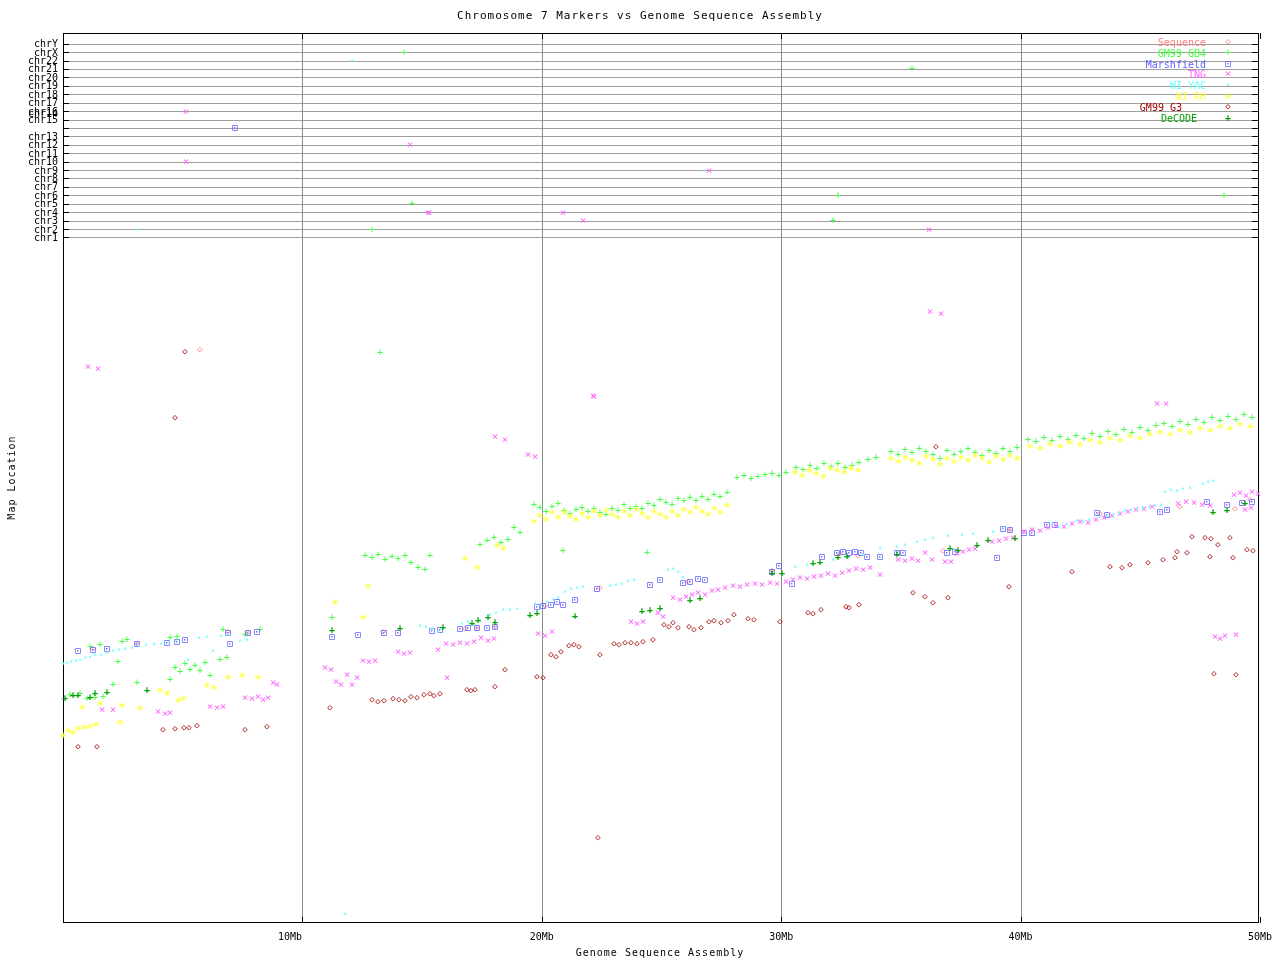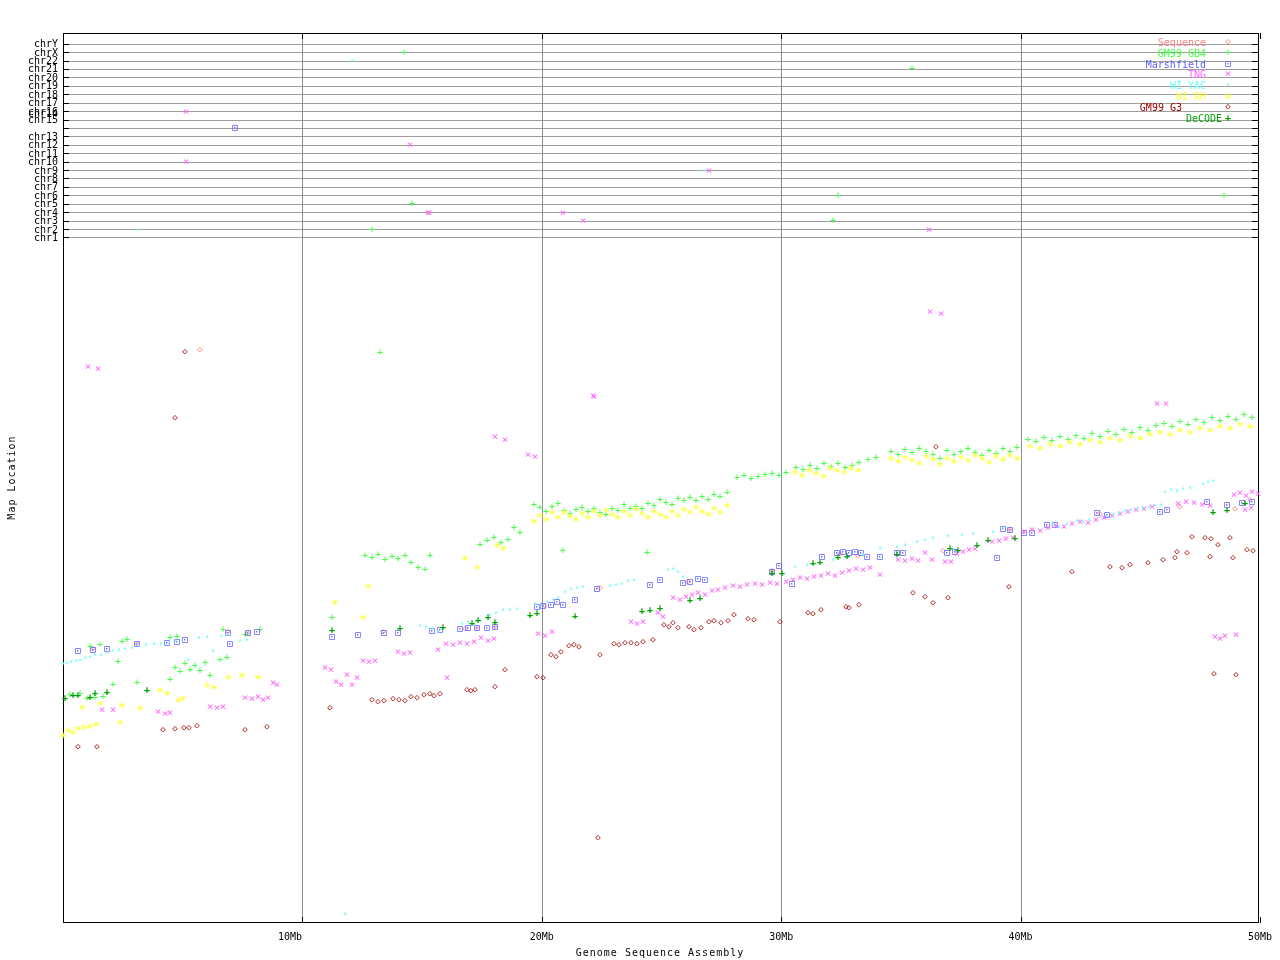--- a/index.html
+++ b/index.html
@@ -27,20 +27,21 @@
   .p-tng{font-size:11px;}
   .p-wi-yac{font-size:7px;}
   .p-wi-rh{font-size:12px;font-weight:bold;}
   .p-gm99-g3{font-size:9px;}
   .p-decode{font-size:10px;font-weight:bold;}
 </style>
 </head>
 <body>
 
 <div class="page">
+  <div class="title">Chromosome 7 Markers vs Genome Sequence Assembly</div>
   <div class="ylabel">Map Location</div>
   <div class="plot-border"></div>
   <div id="plot-layers"></div>
   <div class="xlabel">Genome Sequence Assembly</div>
 <div class="hgrid" style="left: 63px; top: 43.7px; width: 1196px; position: absolute;"></div>
     <div class="stub" style="left: 63px; top: 43.7px; width: 6px; position: absolute;"></div>
     <div class="stub" style="left: 1252px; top: 43.7px; width: 7px; position: absolute;"></div>
     <div class="chrlabel" style="left: 0px; top: 39.2px; position: absolute;">chrY</div>
     <div class="hgrid" style="left: 63px; top: 52.1243px; width: 1196px; position: absolute;"></div>
     <div class="stub" style="left: 63px; top: 52.1243px; width: 6px; position: absolute;"></div>
@@ -160,21 +161,21 @@
     <div class="legend-label" style="left: 1046px; top: 58.6px; position: absolute; color: rgb(92, 92, 255);">Marshfield</div>
     <div class="pt p-marshfield" style="left: 1228px; top: 63.6px; position: absolute; color: rgb(92, 92, 255);">⊡</div>
     <div class="legend-label" style="left: 1046px; top: 69.4px; position: absolute; color: rgb(255, 102, 255);">TNG</div>
     <div class="pt p-tng" style="left: 1228px; top: 74.4px; position: absolute; color: rgb(255, 102, 255);">×</div>
     <div class="legend-label" style="left: 1046px; top: 80.2px; position: absolute; color: rgb(102, 255, 255);">WI YAC</div>
     <div class="pt p-wi-yac" style="left: 1228px; top: 85.2px; position: absolute; color: rgb(102, 255, 255);">▴</div>
     <div class="legend-label" style="left: 1046px; top: 91px; position: absolute; color: rgb(255, 255, 68);">WI RH</div>
     <div class="pt p-wi-rh" style="left: 1228px; top: 96px; position: absolute; color: rgb(255, 255, 68);">∗</div>
     <div class="legend-label" style="left: 1022px; top: 101.8px; position: absolute; color: rgb(160, 0, 0);">GM99 G3</div>
     <div class="pt p-gm99-g3" style="left: 1228px; top: 106.8px; position: absolute; color: rgb(160, 0, 0);">◇</div>
-    <div class="legend-label" style="left: 1062px; top: 112.6px; position: absolute; color: rgb(0, 160, 0);">DeCODE</div>
+    <div class="legend-label" style="left: 1037px; top: 112.6px; position: absolute; color: rgb(0, 160, 0);">DeCODE</div>
     <div class="pt p-decode" style="left: 1228px; top: 117.6px; position: absolute; color: rgb(0, 160, 0);">+</div>
     <div class="pt p-genethon" style="left: 93px; top: 649px; position: absolute; color: rgb(255, 127, 127);">◇</div>
     <div class="pt p-genethon" style="left: 137px; top: 644px; position: absolute; color: rgb(255, 127, 127);">◇</div>
     <div class="pt p-genethon" style="left: 228px; top: 632px; position: absolute; color: rgb(255, 127, 127);">◇</div>
     <div class="pt p-genethon" style="left: 248px; top: 633px; position: absolute; color: rgb(255, 127, 127);">◇</div>
     <div class="pt p-genethon" style="left: 383px; top: 632px; position: absolute; color: rgb(255, 127, 127);">◇</div>
     <div class="pt p-genethon" style="left: 465px; top: 629px; position: absolute; color: rgb(255, 127, 127);">◇</div>
     <div class="pt p-genethon" style="left: 477px; top: 628px; position: absolute; color: rgb(255, 127, 127);">◇</div>
     <div class="pt p-genethon" style="left: 495px; top: 627px; position: absolute; color: rgb(255, 127, 127);">◇</div>
     <div class="pt p-genethon" style="left: 545px; top: 606px; position: absolute; color: rgb(255, 127, 127);">◇</div>

